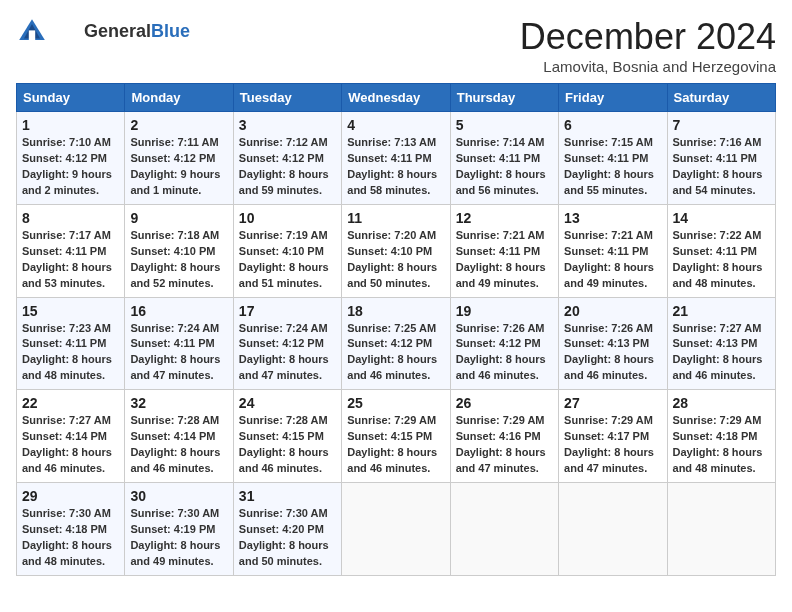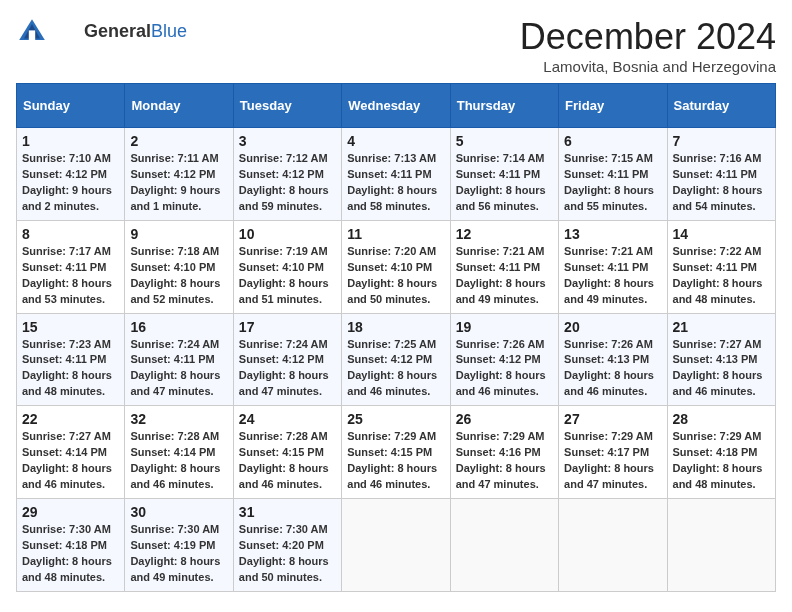--- a/index.html
+++ b/index.html
@@ -23,21 +23,21 @@
     }
     .logo-text-general {
       font-size: 18px;
       font-weight: bold;
       color: #333;
       line-height: 1.1;
       margin-left: 32px;
     }
     .logo-text-blue {
       font-size: 18px;
-      font-weight: normal;
+      font-weight: bold;
       color: #2a6ebb;
       line-height: 1.1;
     }
     .logo-icon {
       width: 32px;
       height: 32px;
     }
     .title-area {
       text-align: right;
     }
@@ -52,21 +52,21 @@
     }
     table {
       width: 100%;
       border-collapse: collapse;
       table-layout: fixed;
     }
     thead tr th {
       background: #2a6ebb;
       color: #fff;
       text-align: left;
-      padding: 14px 6px;
+      padding: 6px 6px;
       font-size: 13px;
       font-weight: bold;
       border: 1px solid #1a5aaa;
     }
     tbody tr td {
       vertical-align: top;
       padding: 5px 5px;
       font-size: 10.5px;
       color: #333;
       border: 1px solid #ccc;

